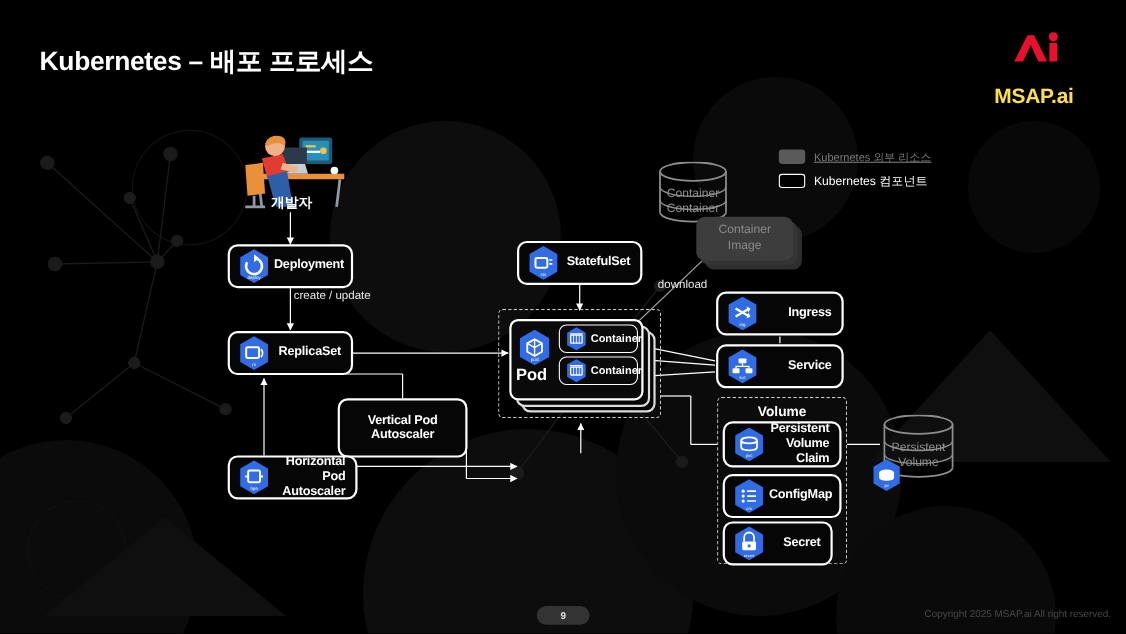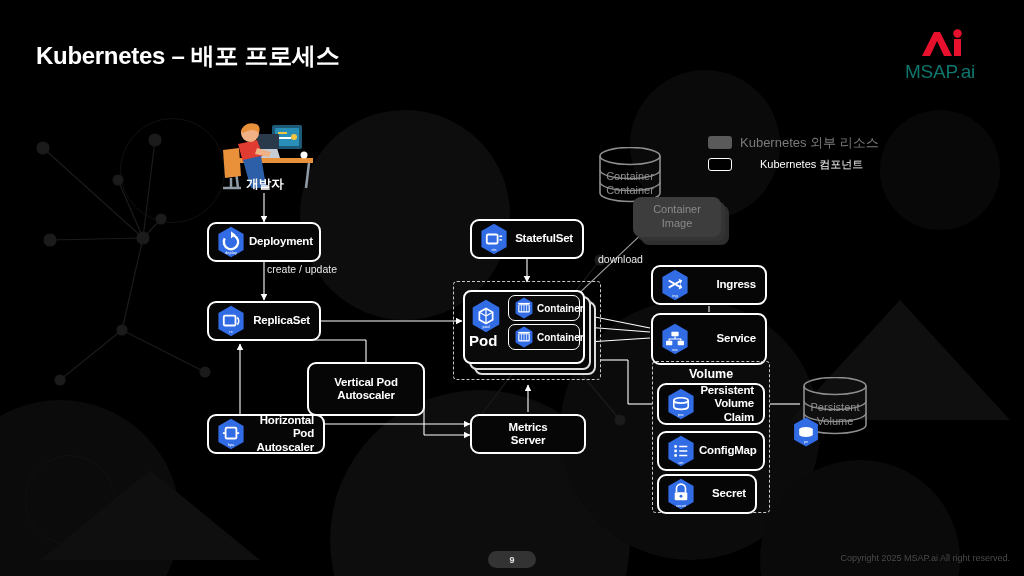--- a/index.html
+++ b/index.html
@@ -24,37 +24,37 @@
 
   
   .title {
     position: absolute; left: 36px; top: 40px;
     color: #ffffff; font-size: 24px; font-weight: bold;
     letter-spacing: -0.3px; white-space: nowrap;
   }
   .logo { position: absolute; right: 24px; top: 26px; width: 120px; text-align: center; }
   .logo-mark { width: 120px; height: 34px; display:block; }
   .logo-text {
-    color: #0f766e; font-size: 19px; font-weight: normal;
-    letter-spacing: -0.2px; margin-top: 1px;
+    color: #fde047; font-size: 19px; font-weight: bold;
+    letter-spacing: -0.2px; margin-top: 18px;
   }
 
   
   .legend { position: absolute; left: 708px; top: 133px; }
   .legend-row { display: flex; align-items: center; height: 19px; margin-bottom: 3px; }
   .legend-swatch-gray {
     width: 24px; height: 13px; border-radius: 3px;
     background: #5a5a5a; margin-right: 8px;
   }
   .legend-swatch-outline {
     width: 24px; height: 13px; border-radius: 3px;
     background: #000; border: 1.6px solid #ffffff; margin-right: 8px;
   }
-  .legend-label-gray  { color: #7a7a7a; font-size: 13px; white-space: nowrap; }
-  .legend-label-white { color: #ffffff; font-size: 11px; white-space: nowrap; margin-left: 20px; }
+  .legend-label-gray  { color: #7a7a7a; font-size: 10px; white-space: nowrap; text-decoration: underline; }
+  .legend-label-white { color: #ffffff; font-size: 11px; white-space: nowrap; }
 
   
   .node {
     position: absolute;
     background: #060606;
     border: 2px solid #ffffff;
     border-radius: 9px;
     display: flex; align-items: center;
     color: #ffffff;
   }
@@ -391,39 +391,33 @@
       <rect x="14" y="13" width="12" height="12" rx="1.5" fill="none" stroke="#ffffff" stroke-width="2"></rect>
       <path d="M11 19 L14 19 M26 19 L29 19" stroke="#ffffff" stroke-width="2"></path>
       <text x="20" y="33" font-size="4.5" fill="#ffffff" text-anchor="middle" font-family="Liberation Sans, sans-serif">hpa</text>
     </svg>
     <div class="node-label">
       <span>Horizontal Pod</span><br>
       <span>Autoscaler</span>
     </div>
   </div>
 
-  <div class="node" style="left:470px; top:414px; width:116px; height:40px;">
-    <div class="node-label center">
-      <span>Metrics</span><br>
-      <span>Server</span>
-    </div>
-  </div>
 
   <div class="node" style="left:651px; top:265px; width:116px; height:40px;">
     <svg class="hexicon" viewBox="0 0 40 40">
       <polygon points="20,3 34,11 34,29 20,37 6,29 6,11" fill="#326ce5"></polygon>
       <path d="M13 15 L27 23 M13 23 L27 15" stroke="#ffffff" stroke-width="2.2" fill="none"></path>
       <path d="M24 13 L28 15 L26 19 Z" fill="#ffffff"></path>
       <path d="M24 25 L28 23 L26 19 Z" fill="#ffffff"></path>
       <text x="20" y="33" font-size="4.5" fill="#ffffff" text-anchor="middle" font-family="Liberation Sans, sans-serif">ing</text>
     </svg>
     <div class="node-label">Ingress</div>
   </div>
 
-  <div class="node" style="left:651px; top:313px; width:116px; height:52px;">
+  <div class="node" style="left:651px; top:313px; width:116px; height:40px;">
     <svg class="hexicon" viewBox="0 0 40 40">
       <polygon points="20,3 34,11 34,29 20,37 6,29 6,11" fill="#326ce5"></polygon>
       <rect x="16" y="12" width="8" height="5" rx="0.8" fill="#ffffff"></rect>
       <rect x="10" y="22" width="7" height="5" rx="0.8" fill="#ffffff"></rect>
       <rect x="23" y="22" width="7" height="5" rx="0.8" fill="#ffffff"></rect>
       <path d="M20 17 L20 20 M13.5 22 L13.5 20 L26.5 20 L26.5 22" stroke="#ffffff" stroke-width="1.3" fill="none"></path>
       <text x="20" y="33" font-size="4.5" fill="#ffffff" text-anchor="middle" font-family="Liberation Sans, sans-serif">svc</text>
     </svg>
     <div class="node-label">Service</div>
   </div>

